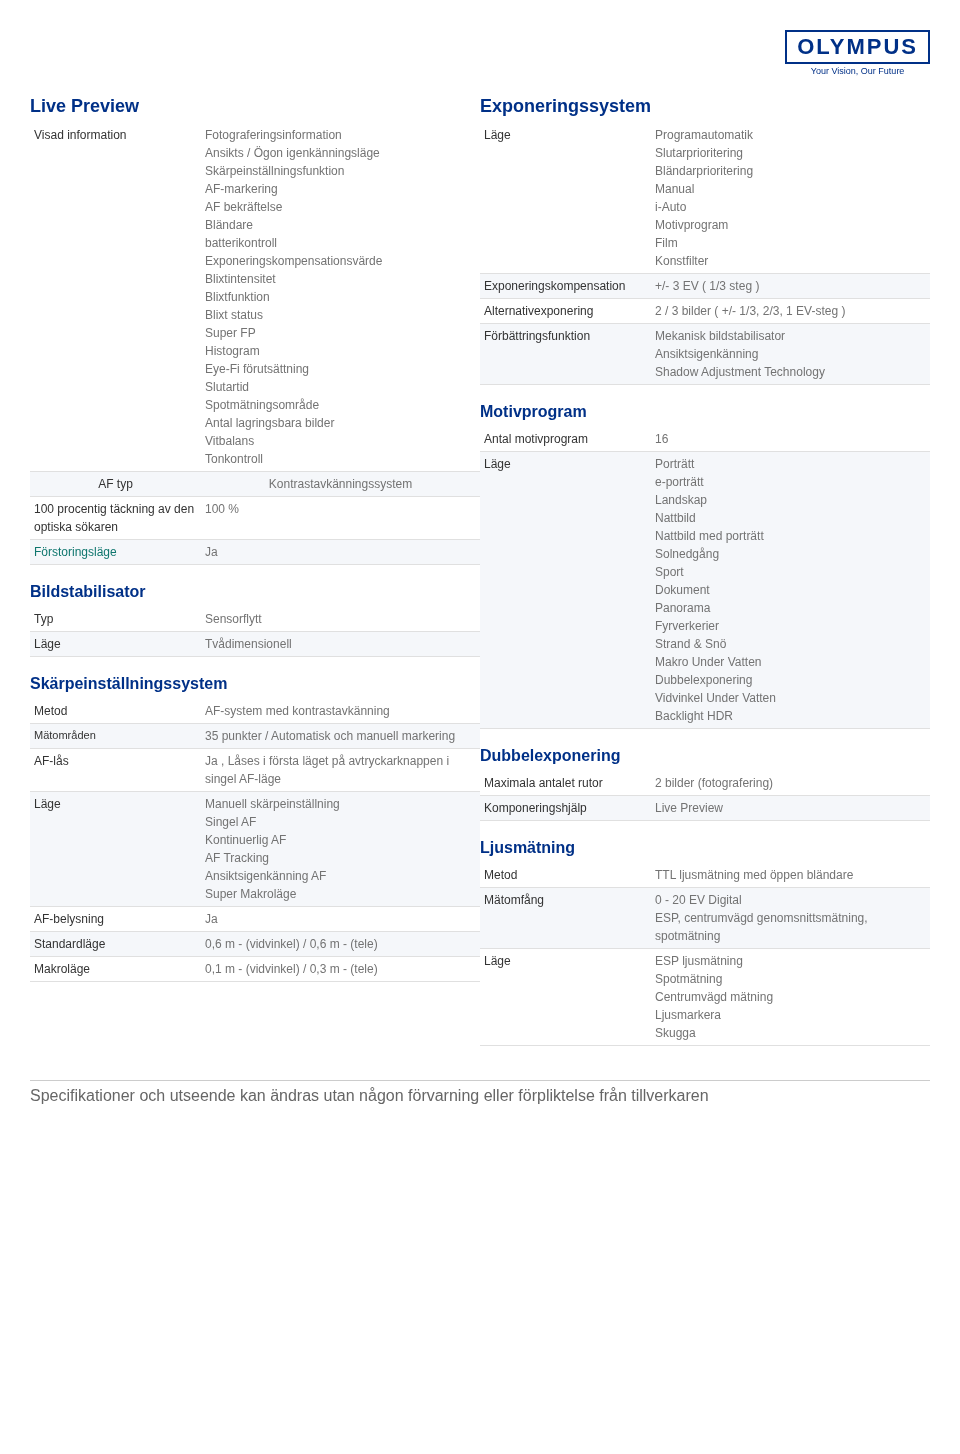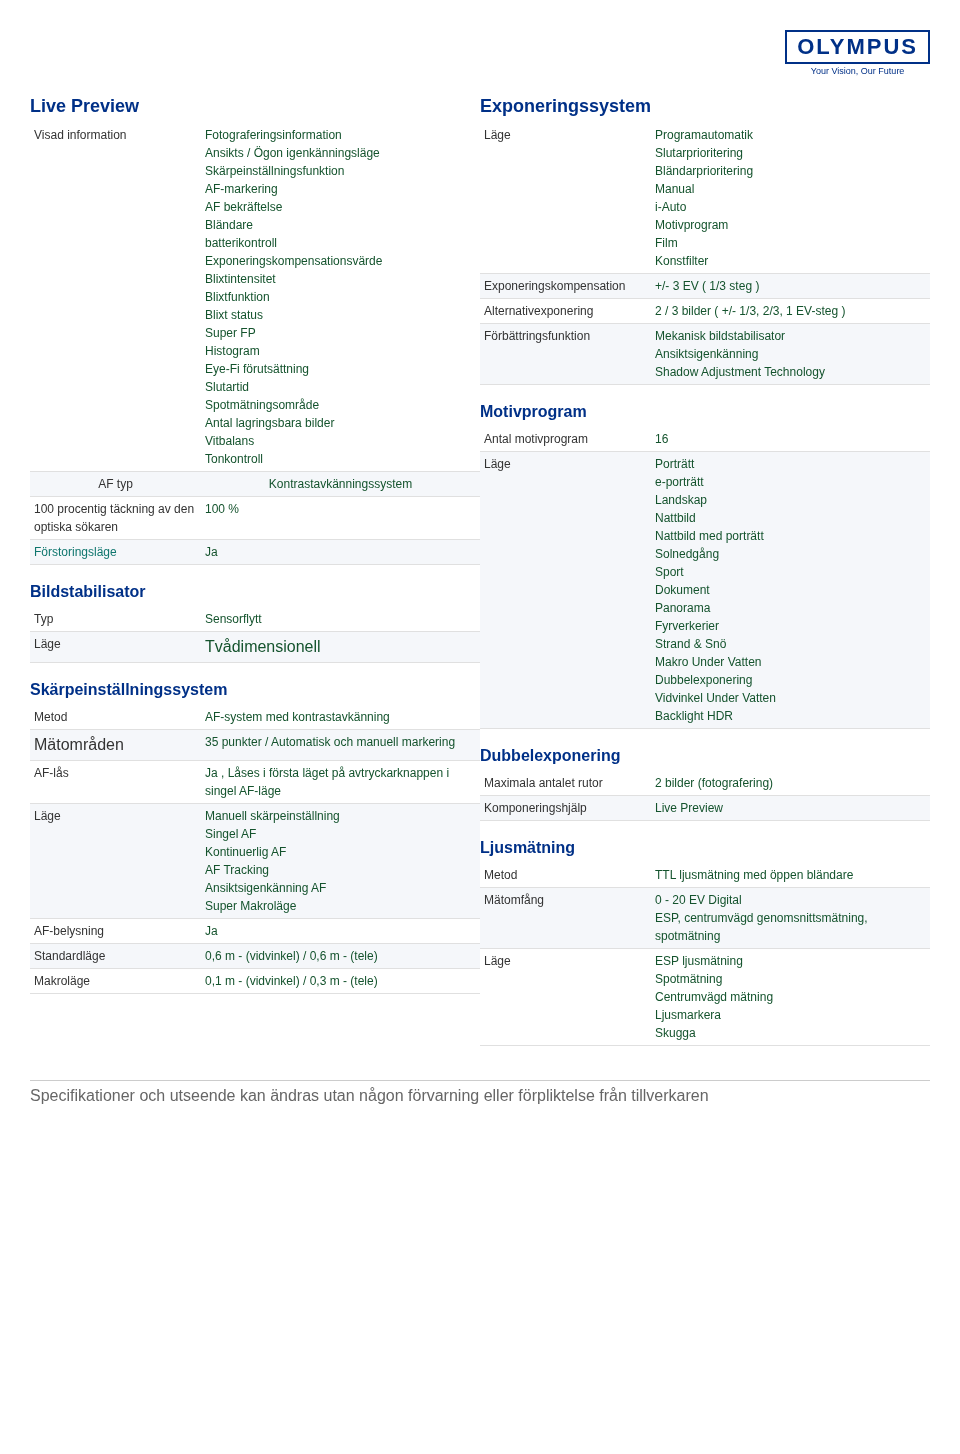--- a/index.html
+++ b/index.html
@@ -82,21 +82,21 @@
       vertical-align: top;
       font-size: 12px;
       line-height: 1.5;
     }
     .spec-table td:first-child {
       color: #333;
       width: 38%;
       font-weight: normal;
     }
     .spec-table td:last-child {
-      color: #14532d;
+      color: #737373;
     }
 
     
     .section-block {
       margin-bottom: 14px;
     }
 
     
     .footer {
       border-top: 1px solid #ccc;
@@ -149,36 +149,36 @@
       <div class="section-block">
         <div class="section-title sub">Bildstabilisator</div>
         <table class="spec-table">
           <tbody id="bildstabilisator-tbody">
               <tr>
                 <td style="color: rgb(51, 51, 51); width: 38%; vertical-align: top; padding: 3px 4px; font-size: 12px; line-height: 1.5;">Typ</td>
                 <td style="vertical-align: top; padding: 3px 4px; font-size: 12px; line-height: 1.5;"><span>Sensorflytt</span></td>
               </tr>
               <tr style="background: rgb(245, 247, 250);">
                 <td style="color: rgb(51, 51, 51); width: 38%; vertical-align: top; padding: 3px 4px; font-size: 12px; line-height: 1.5;">Läge</td>
-                <td style="vertical-align: top; padding: 3px 4px; font-size: 16px; line-height: 1.5;"><span>Tvådimensionell</span></td>
+                <td style="vertical-align: top; padding: 3px 4px; font-size: 12px; line-height: 1.5;"><span>Tvådimensionell</span></td>
               </tr>
             </tbody>
         </table>
       </div>
 
       <div class="section-block">
         <div class="section-title sub">Skärpeinställningssystem</div>
         <table class="spec-table">
           <tbody id="skarpeinst-tbody">
               <tr>
                 <td style="color: rgb(51, 51, 51); width: 38%; vertical-align: top; padding: 3px 4px; font-size: 12px; line-height: 1.5;">Metod</td>
                 <td style="vertical-align: top; padding: 3px 4px; font-size: 12px; line-height: 1.5;"><span>AF-system med kontrastavkänning</span></td>
               </tr>
               <tr style="background: rgb(245, 247, 250);">
-                <td style="color: rgb(51, 51, 51); width: 38%; vertical-align: top; padding: 3px 4px; font-size: 16px; line-height: 1.5;">Mätområden</td>
+                <td style="color: rgb(51, 51, 51); width: 38%; vertical-align: top; padding: 3px 4px; font-size: 11px; line-height: 1.5;">Mätområden</td>
                 <td style="vertical-align: top; padding: 3px 4px; font-size: 12px; line-height: 1.5;"><span>35 punkter / Automatisk och manuell markering</span></td>
               </tr>
               <tr>
                 <td style="color: rgb(51, 51, 51); width: 38%; vertical-align: top; padding: 3px 4px; font-size: 12px; line-height: 1.5;">AF-lås</td>
                 <td style="vertical-align: top; padding: 3px 4px; font-size: 12px; line-height: 1.5;"><span>Ja , Låses i första läget på avtryckarknappen i singel AF-läge</span></td>
               </tr>
               <tr style="background: rgb(245, 247, 250);">
                 <td style="color: rgb(51, 51, 51); width: 38%; vertical-align: top; padding: 3px 4px; font-size: 12px; line-height: 1.5;">Läge</td>
                 <td style="vertical-align: top; padding: 3px 4px; font-size: 12px; line-height: 1.5;"><span>Manuell skärpeinställning</span><br><span>Singel AF</span><br><span>Kontinuerlig AF</span><br><span>AF Tracking</span><br><span>Ansiktsigenkänning AF</span><br><span>Super Makroläge</span></td>
               </tr>

